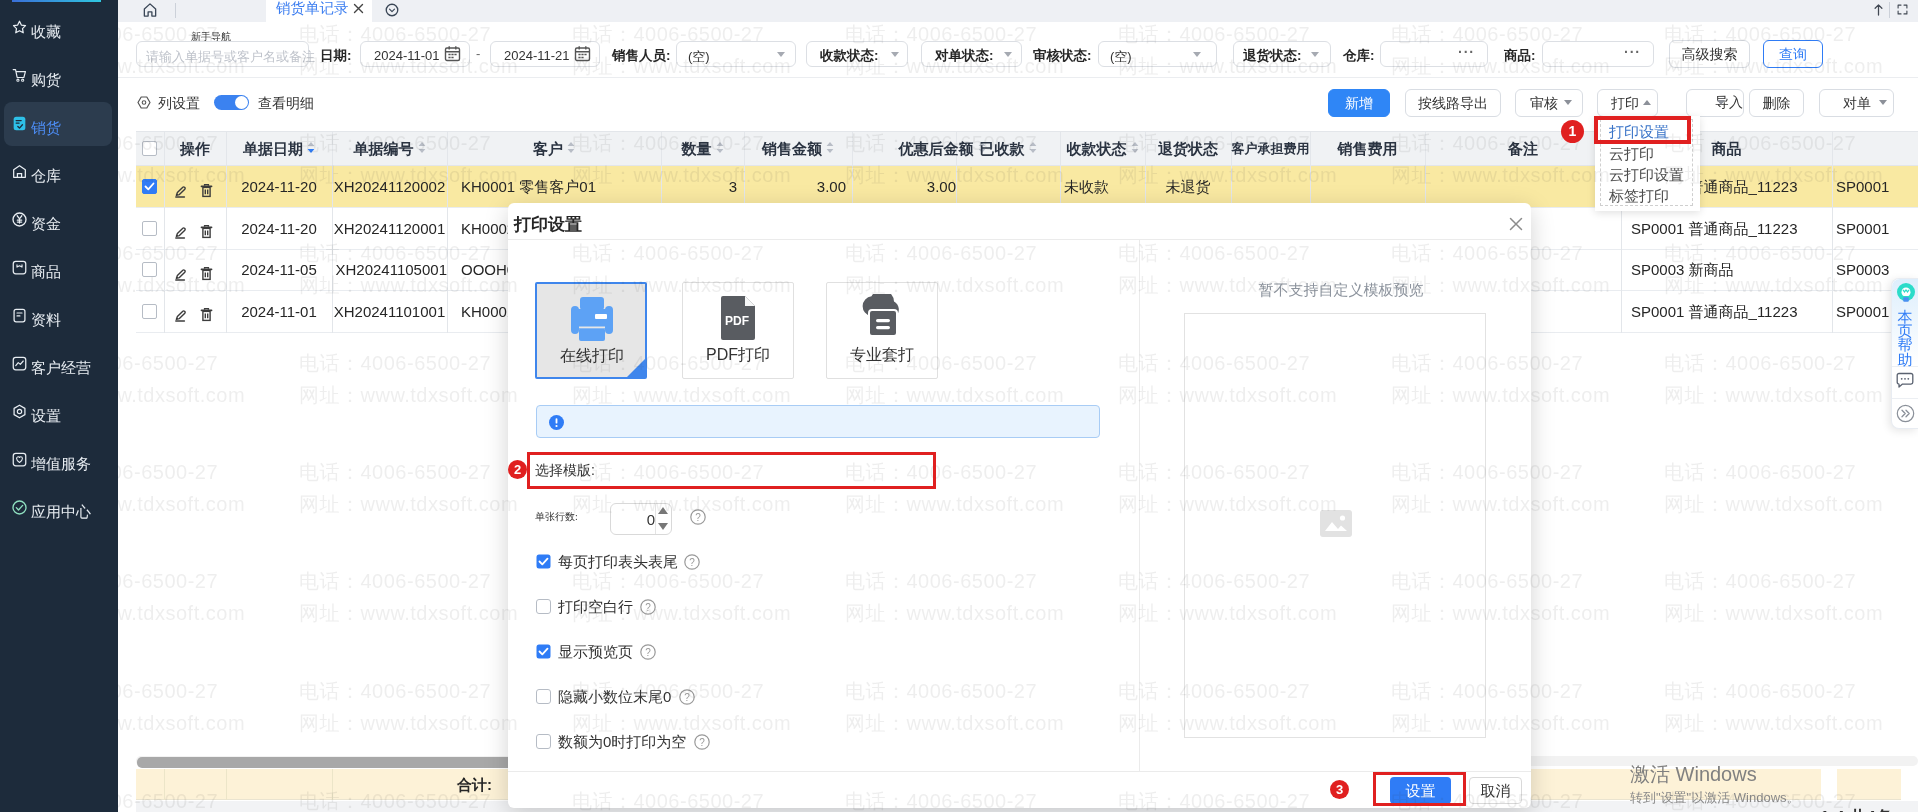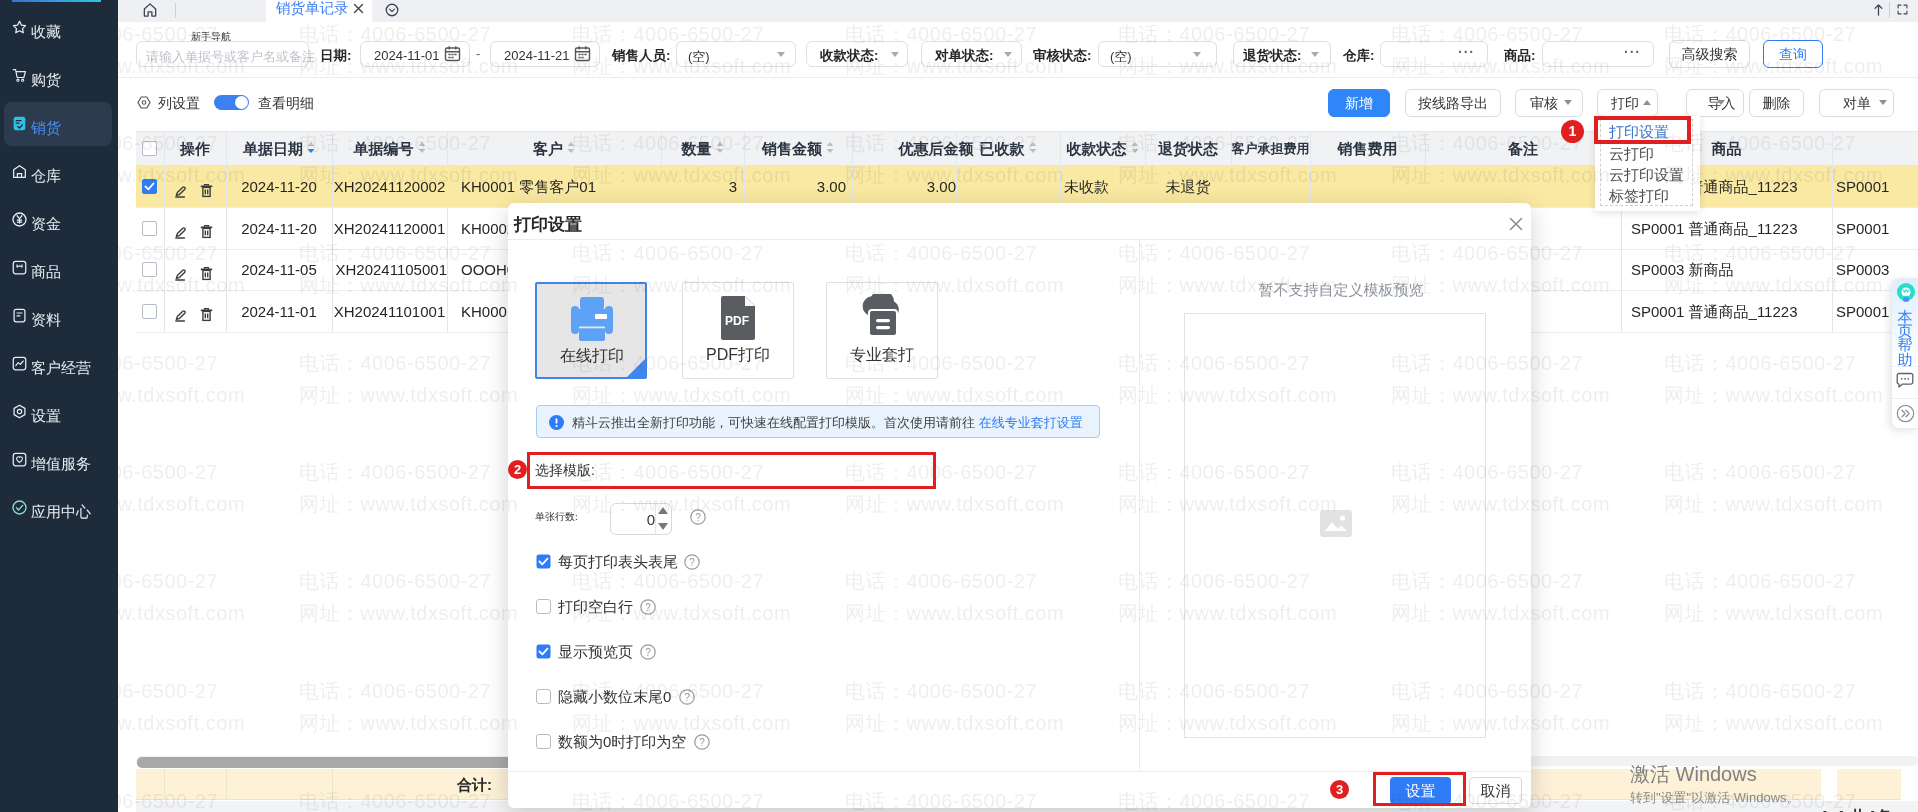--- a/index.html
+++ b/index.html
@@ -190,21 +190,21 @@
     <circle cx="7" cy="6.5" r="1.8" fill="none" stroke="#555" stroke-width="1.1"></circle>
   </svg>
 <div class="abs" style="left:158px;top:95px;font-size:14px;color:#333;z-index:4;">列设置</div>
 <div class="abs" style="left:214px;top:95px;width:35px;height:15px;background:#3b82f0;border-radius:8px;z-index:4;"></div>
 <div class="abs" style="left:235px;top:96px;width:13px;height:13px;background:#fff;border-radius:7px;z-index:5;"></div>
 <div class="abs" style="left:258px;top:95px;font-size:14px;color:#333;z-index:4;">查看明细</div>
 <div class="tbtn" style="left:1328px;width:62px;background:#2f86f6;border-color:#2f86f6;color:#fff;">新增</div>
 <div class="tbtn" style="left:1405px;width:96px;">按线路导出</div>
 <div class="tbtn" style="left:1515px;width:68px;text-align:left;padding-left:14px;">审核</div><div class="bc" style="left:1564px;"></div>
 <div class="tbtn" style="left:1597px;width:61px;text-align:left;padding-left:13px;">打印</div><div class="bc" style="left:1643px;border-top:none;border-bottom:5.5px solid #8c9099;"></div>
-<div class="tbtn" style="left:1686px;width:58px;text-align:center;padding-left:13px;">导入</div><div class="bc" style="left:1717px;"></div>
+<div class="tbtn" style="left:1686px;width:58px;text-align:right;padding-left:13px;font-family:Liberation Mono, monospace;">导入</div><div class="bc" style="left:1717px;"></div>
 <div class="tbtn" style="left:1749px;width:55px;">删除</div>
 <div class="tbtn" style="left:1819px;width:75px;text-align:left;padding-left:23px;">对单</div><div class="bc" style="left:1879px;"></div>
 
 <style>
   .hc { position:absolute; top:131px; height:35px; font-size:15px; font-weight:bold; color:#2b3442; text-align:center; line-height:35px; z-index:2; white-space:nowrap; overflow:hidden;}
   .vline { position:absolute; top:131px; height:202px; width:1px; background:#e3e6ea; z-index:2;}
   .hline { position:absolute; height:1px; background:#e9ecf0; left:136px; width:1782px; z-index:2;}
   .cell { position:absolute; font-size:15px; color:#262626; z-index:2; height:41px; line-height:41px; white-space:nowrap;}
   .scar { display:inline-block; vertical-align:1px; margin-left:4px;}
   .cb { position:absolute; width:15px; height:15px; border:1px solid #b6bcc5; border-radius:2px; background:#fff; z-index:3;}
@@ -394,21 +394,20 @@
     </svg>
     <div class="abs" style="left:0;top:62px;width:110px;text-align:center;font-size:16px;color:#333;">PDF打印</div>
   </div>
   
   <div class="abs" style="left:28px;top:202px;width:564px;height:33px;background:#e8f3fe;border:1px solid #a8ccf5;border-radius:4px;">
     <svg class="abs" style="left:12px;top:9px;" width="15" height="15" viewBox="0 0 15 15">
         <circle cx="7.5" cy="7.5" r="7.5" fill="#2f7cf6"></circle>
         <rect x="6.6" y="3.2" width="1.8" height="5.4" rx="0.9" fill="#fff"></rect>
         <circle cx="7.5" cy="11" r="1.1" fill="#fff"></circle>
       </svg>
-    <div class="abs" style="left:35px;top:8px;font-size:13px;color:#404040;white-space:nowrap;">精斗云推出全新打印功能，可快速在线配置打印模版。首次使用请前往 <span style="color:#2f7cf6;">在线专业套打设置</span></div>
   </div>
   
   <div class="abs" style="left:27px;top:259px;font-size:14px;color:#333;">选择模版:</div>
   
   <div class="abs" style="left:27px;top:307px;font-size:10px;color:#333;font-family:Liberation Serif, serif;">单张行数:</div>
   <div class="abs" style="left:102px;top:300px;width:62px;height:32px;border:1px solid #d9d9d9;border-radius:6px;background:#fff;">
     <div class="abs" style="left:0;top:7px;width:44px;text-align:right;font-size:15px;color:#333;">0</div>
     <div class="abs" style="right:0;top:0;width:16px;height:30px;border-left:1px solid #e4e4e4;"></div>
     <div class="abs" style="right:3px;top:3px;width:0;height:0;border-left:5px solid transparent;border-right:5px solid transparent;border-bottom:7px solid #777;"></div>
     <div class="abs" style="right:3px;top:19px;width:0;height:0;border-left:5px solid transparent;border-right:5px solid transparent;border-top:7px solid #777;"></div>

